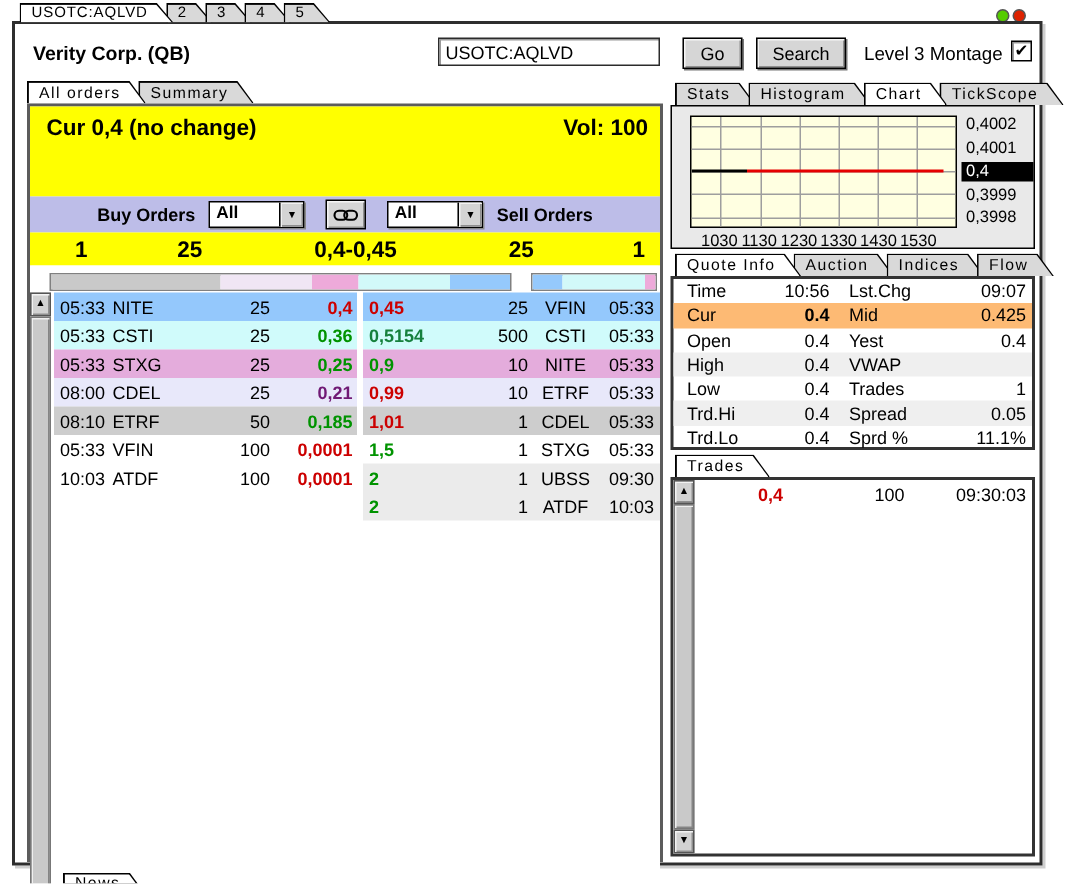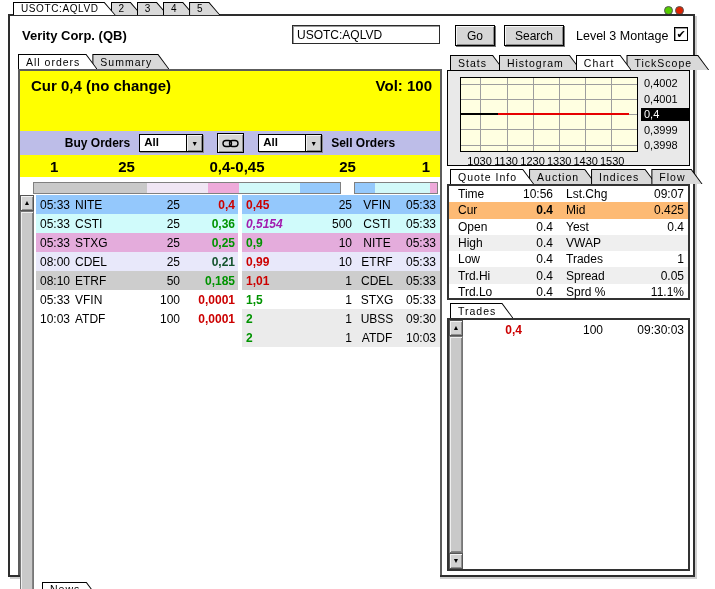--- a/index.html
+++ b/index.html
@@ -244,21 +244,21 @@
             <div class="brow" style="background: rgb(228, 172, 220);">
               <span class="t">05:33</span>
               <span class="m">STXG</span>
               <span class="s">25</span>
               <span class="p" style="color: rgb(0, 147, 0);">0,25</span>
             </div>
             <div class="brow" style="background: rgb(232, 232, 250);">
               <span class="t">08:00</span>
               <span class="m">CDEL</span>
               <span class="s">25</span>
-              <span class="p" style="color: #14532d;">0,21</span>
+              <span class="p" style="color: #701a75;">0,21</span>
             </div>
             <div class="brow" style="background: rgb(205, 205, 205);">
               <span class="t">08:10</span>
               <span class="m">ETRF</span>
               <span class="s">50</span>
               <span class="p" style="color: rgb(0, 147, 0);">0,185</span>
             </div>
             <div class="brow" style="background: rgb(255, 255, 255);">
               <span class="t">05:33</span>
               <span class="m">VFIN</span>
@@ -273,21 +273,21 @@
             </div>
           </div>
         <div class="asks" id="asks">
             <div class="arow" style="background: rgb(148, 200, 252);">
               <span class="p" style="color: rgb(204, 0, 0);">0,45</span>
               <span class="s">25</span>
               <span class="m">VFIN</span>
               <span class="t">05:33</span>
             </div>
             <div class="arow" style="background: rgb(208, 251, 251);">
-              <span class="p" style="color: #a21caf; font-style: italic;">0,5154</span>
+              <span class="p" style="color: #15803d;">0,5154</span>
               <span class="s">500</span>
               <span class="m">CSTI</span>
               <span class="t">05:33</span>
             </div>
             <div class="arow" style="background: rgb(228, 172, 220);">
               <span class="p" style="color: rgb(0, 147, 0);">0,9</span>
               <span class="s">10</span>
               <span class="m">NITE</span>
               <span class="t">05:33</span>
             </div>

